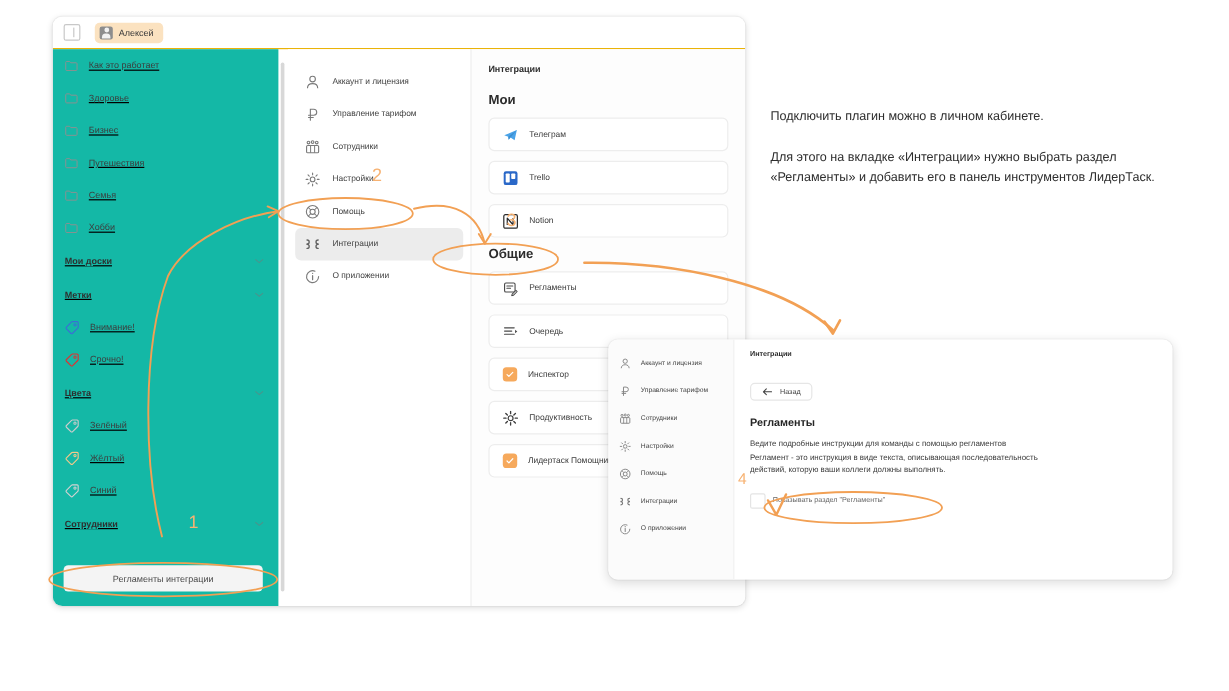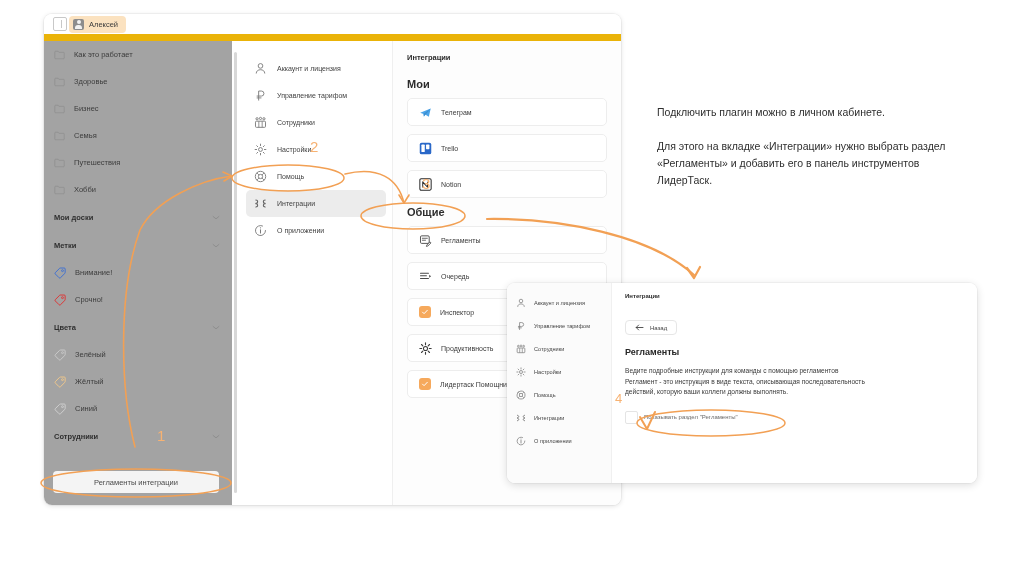--- a/index.html
+++ b/index.html
@@ -13,22 +13,22 @@
 
   
   .app-window{
     position:absolute; left:44px; top:14px; width:577px; height:491px;
     background:#ffffff; border-radius:8px;
     box-shadow:0 1px 5px rgba(0,0,0,.13), 0 0 0 1px rgba(0,0,0,.035);
     overflow:hidden;
   }
   .topbar{
     position:absolute; left:0; top:0; width:100%; height:27px;
-    border-bottom:7px solid #eab308; background:#fff;
-    display:flex; align-items:center; gap:2px; padding-left:9px; box-sizing:border-box;
+    border-bottom:1px solid #eab308; background:#fff;
+    display:flex; align-items:center; gap:12px; padding-left:9px; box-sizing:border-box;
   }
   .panel-toggle{
     width:12px;height:12px;border:1px solid #c8c8c8;border-radius:2px;
     display:flex;align-items:center;justify-content:center;flex:0 0 auto;
   }
   .panel-toggle i{display:block;width:3px;height:8px;border-right:1px solid #c8c8c8;}
   .user-chip{
     display:flex;align-items:center;gap:5px;background:#fbe2c0;
     border-radius:4px;padding:2px 8px 2px 4px;height:17px;box-sizing:border-box;
   }
@@ -40,21 +40,21 @@
     content:"";position:absolute;left:3.5px;top:1.5px;width:4px;height:4px;border-radius:50%;background:#f2f2f2;
   }
   .user-chip .ava::after{
     content:"";position:absolute;left:2px;top:6.5px;width:7px;height:4px;border-radius:3px 3px 0 0;background:#f2f2f2;
   }
   .user-chip span{font-size:7.5px;color:#3a3a3a;white-space:nowrap;}
 
   
   .sidebar{
     position:absolute; left:0; top:27px; width:188px; bottom:0;
-    background:#a3a3a3; overflow:hidden;
+    background:#14b8a6; overflow:hidden;text-decoration:underline;
   }
   .side-row{
     display:flex;align-items:center;gap:9px;height:27px;padding-left:10px;box-sizing:border-box;
   }
   .side-row .lbl{font-size:7.5px;color:#3c3c3c;white-space:nowrap;}
   .folder-ico{width:11px;height:10px;flex:0 0 auto;}
   .group-hdr{
     display:flex;align-items:center;justify-content:space-between;
     height:28px;padding:0 12px 0 10px;box-sizing:border-box;gap:28px;
   }
@@ -102,21 +102,21 @@
   .sq-orange{
     width:12px;height:12px;border-radius:3px;background:#f6a95c;flex:0 0 auto;
     display:flex;align-items:center;justify-content:center;
   }
 
   
   .explain{
     position:absolute;left:641px;top:88px;width:345px;
   }
   .explain p{
-    margin:16px; font-size:10.5px; color:#2e2e2e; line-height:17px;
+    margin:1px; font-size:10.5px; color:#2e2e2e; line-height:17px;
   }
   .explain p.p2{margin-top:17px;}
 
   
   .overlay-card{
     position:absolute;left:507px;top:283px;width:470px;height:200px;
     background:#fff;border-radius:8px;
     box-shadow:0 2px 9px rgba(0,0,0,.14), 0 0 0 1px rgba(0,0,0,.03);
     overflow:hidden;
   }
@@ -182,27 +182,27 @@
       <div class="side-row">
         <svg class="folder-ico" viewBox="0 0 14 12">
           <path d="M1 2.2a1 1 0 0 1 1-1h3.2l1.1 1.4H12a1 1 0 0 1 1 1v6.2a1 1 0 0 1-1 1H2a1 1 0 0 1-1-1z" fill="none" stroke="#8f8f8f" stroke-width="1"></path>
         </svg>
         <span class="lbl">Бизнес</span>
       </div>
       <div class="side-row">
         <svg class="folder-ico" viewBox="0 0 14 12">
           <path d="M1 2.2a1 1 0 0 1 1-1h3.2l1.1 1.4H12a1 1 0 0 1 1 1v6.2a1 1 0 0 1-1 1H2a1 1 0 0 1-1-1z" fill="none" stroke="#8f8f8f" stroke-width="1"></path>
         </svg>
-        <span class="lbl">Семья</span>
+        <span class="lbl">Путешествия</span>
       </div>
       <div class="side-row">
         <svg class="folder-ico" viewBox="0 0 14 12">
           <path d="M1 2.2a1 1 0 0 1 1-1h3.2l1.1 1.4H12a1 1 0 0 1 1 1v6.2a1 1 0 0 1-1 1H2a1 1 0 0 1-1-1z" fill="none" stroke="#8f8f8f" stroke-width="1"></path>
         </svg>
-        <span class="lbl">Путешествия</span>
+        <span class="lbl">Семья</span>
       </div>
       <div class="side-row">
         <svg class="folder-ico" viewBox="0 0 14 12">
           <path d="M1 2.2a1 1 0 0 1 1-1h3.2l1.1 1.4H12a1 1 0 0 1 1 1v6.2a1 1 0 0 1-1 1H2a1 1 0 0 1-1-1z" fill="none" stroke="#8f8f8f" stroke-width="1"></path>
         </svg>
         <span class="lbl">Хобби</span>
       </div>
 
       <div class="group-hdr">
         <span class="gt">Мои доски</span>

